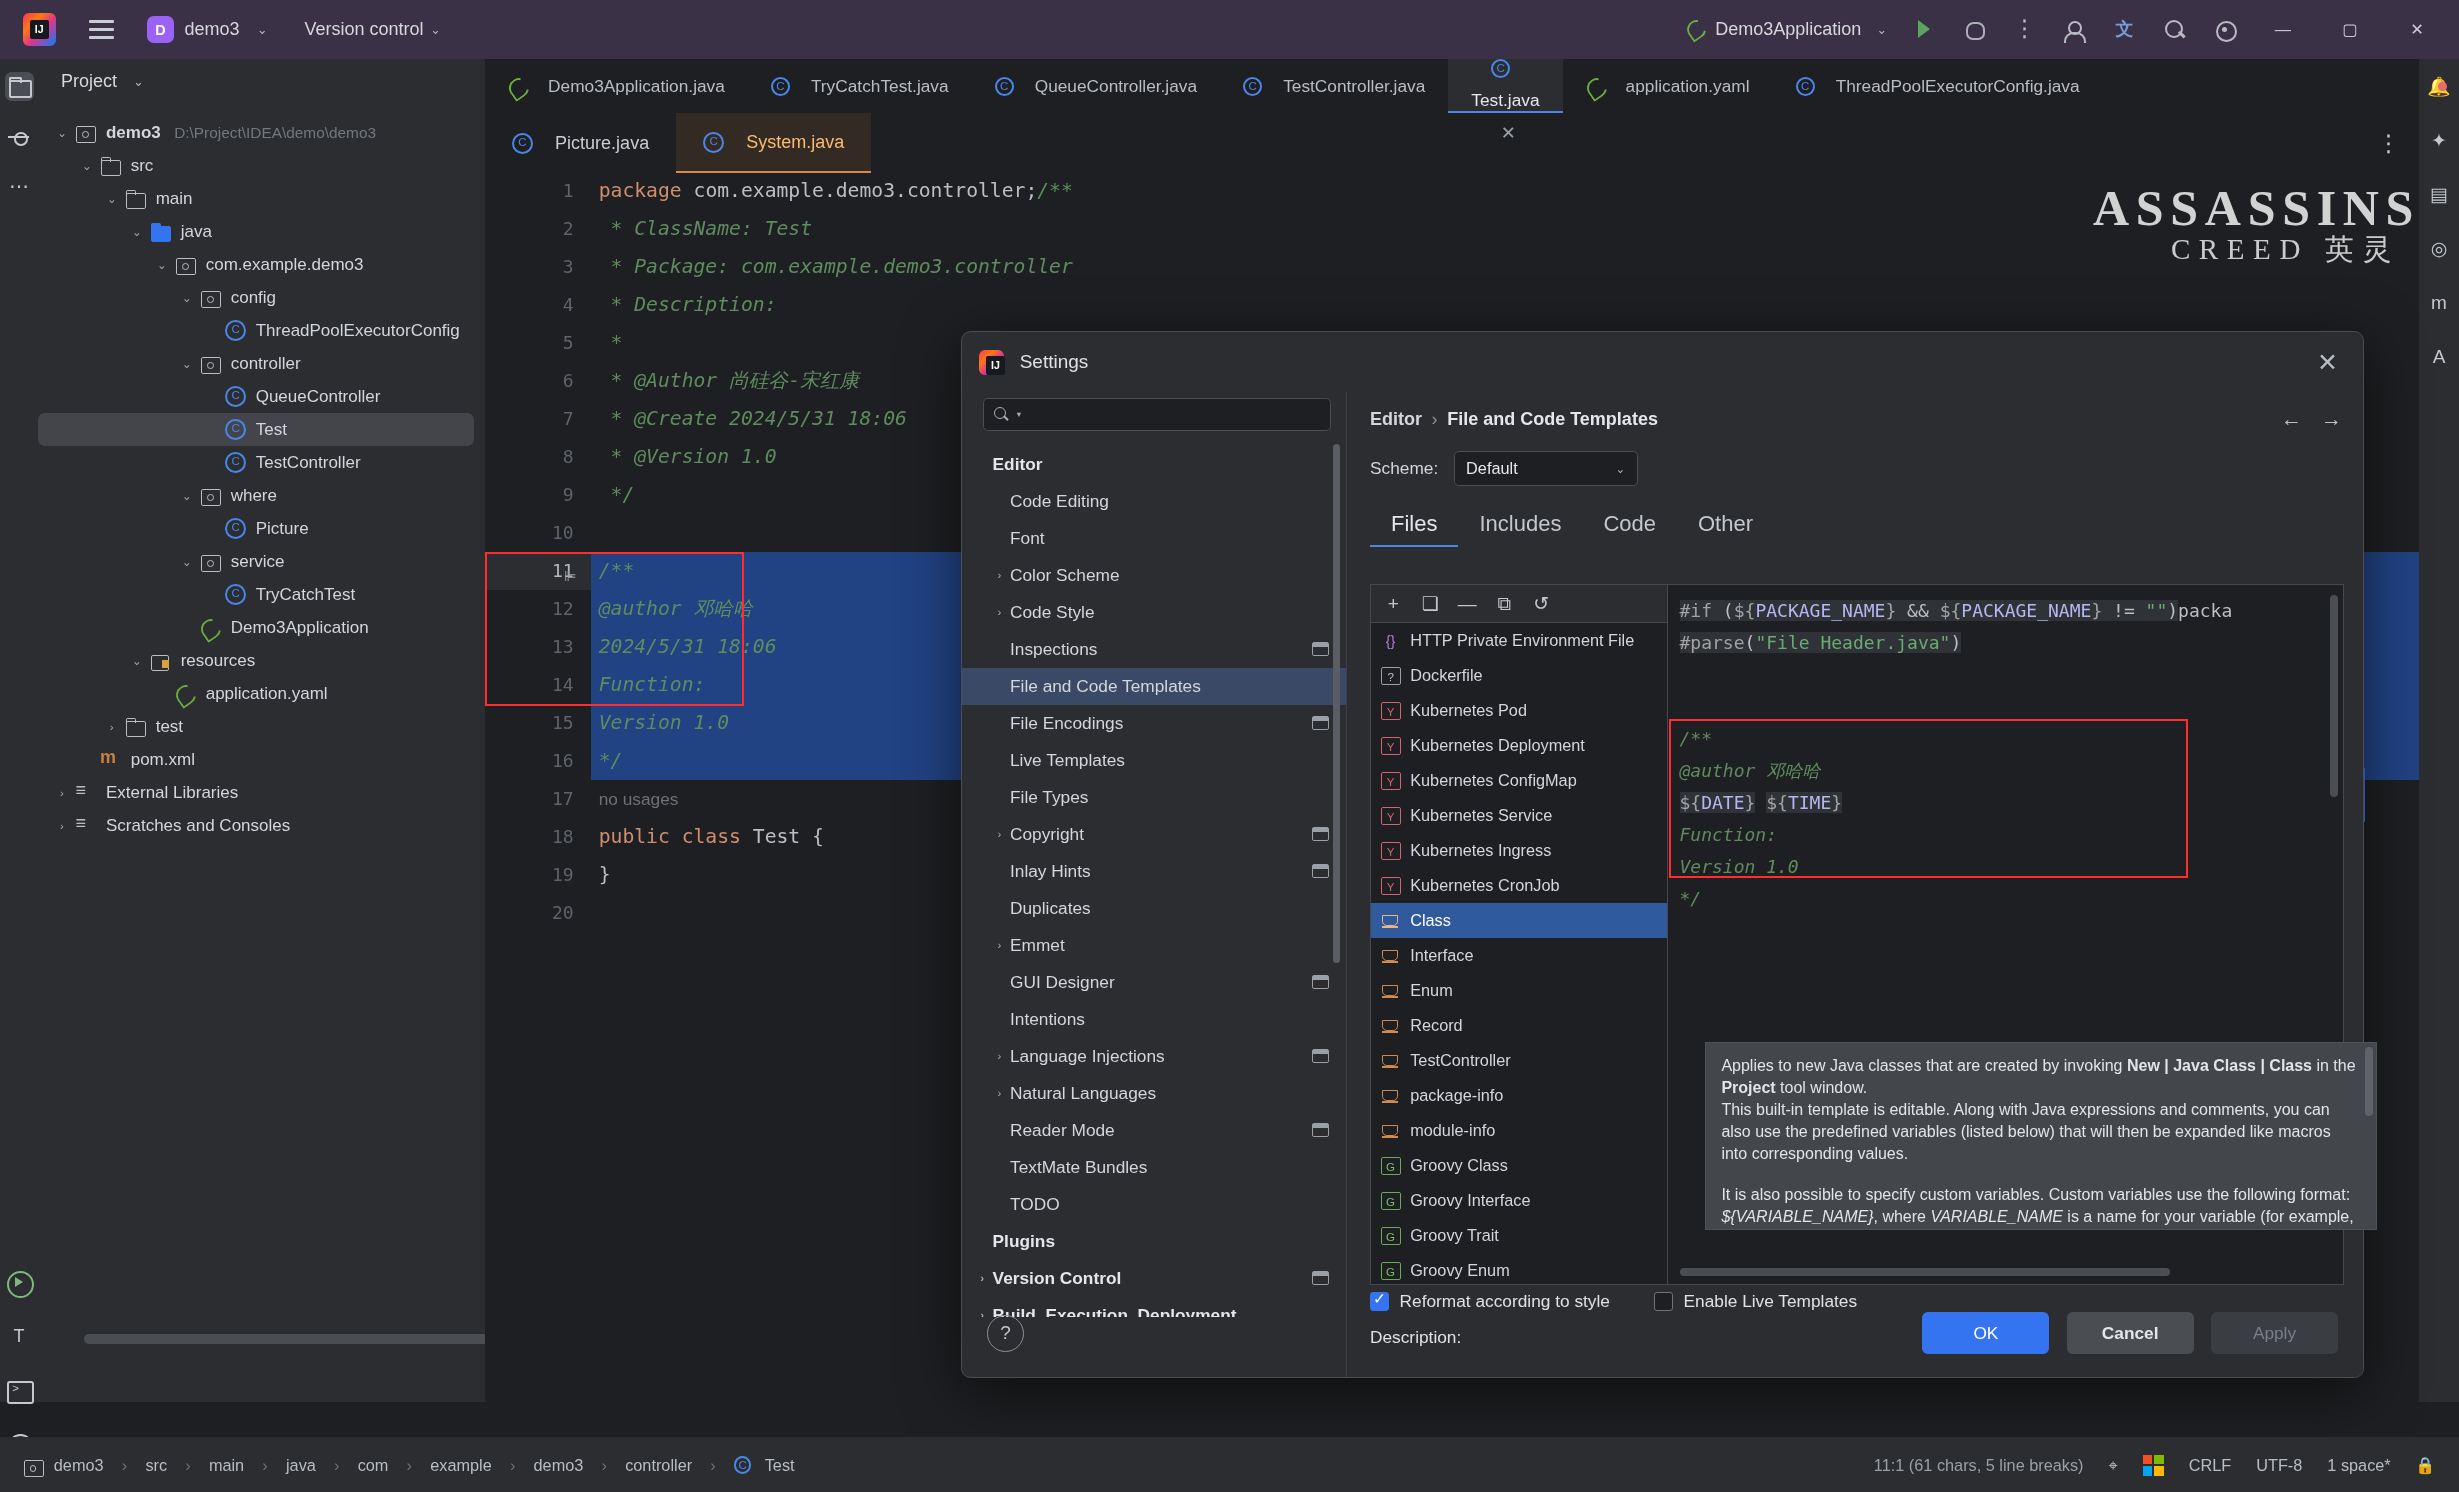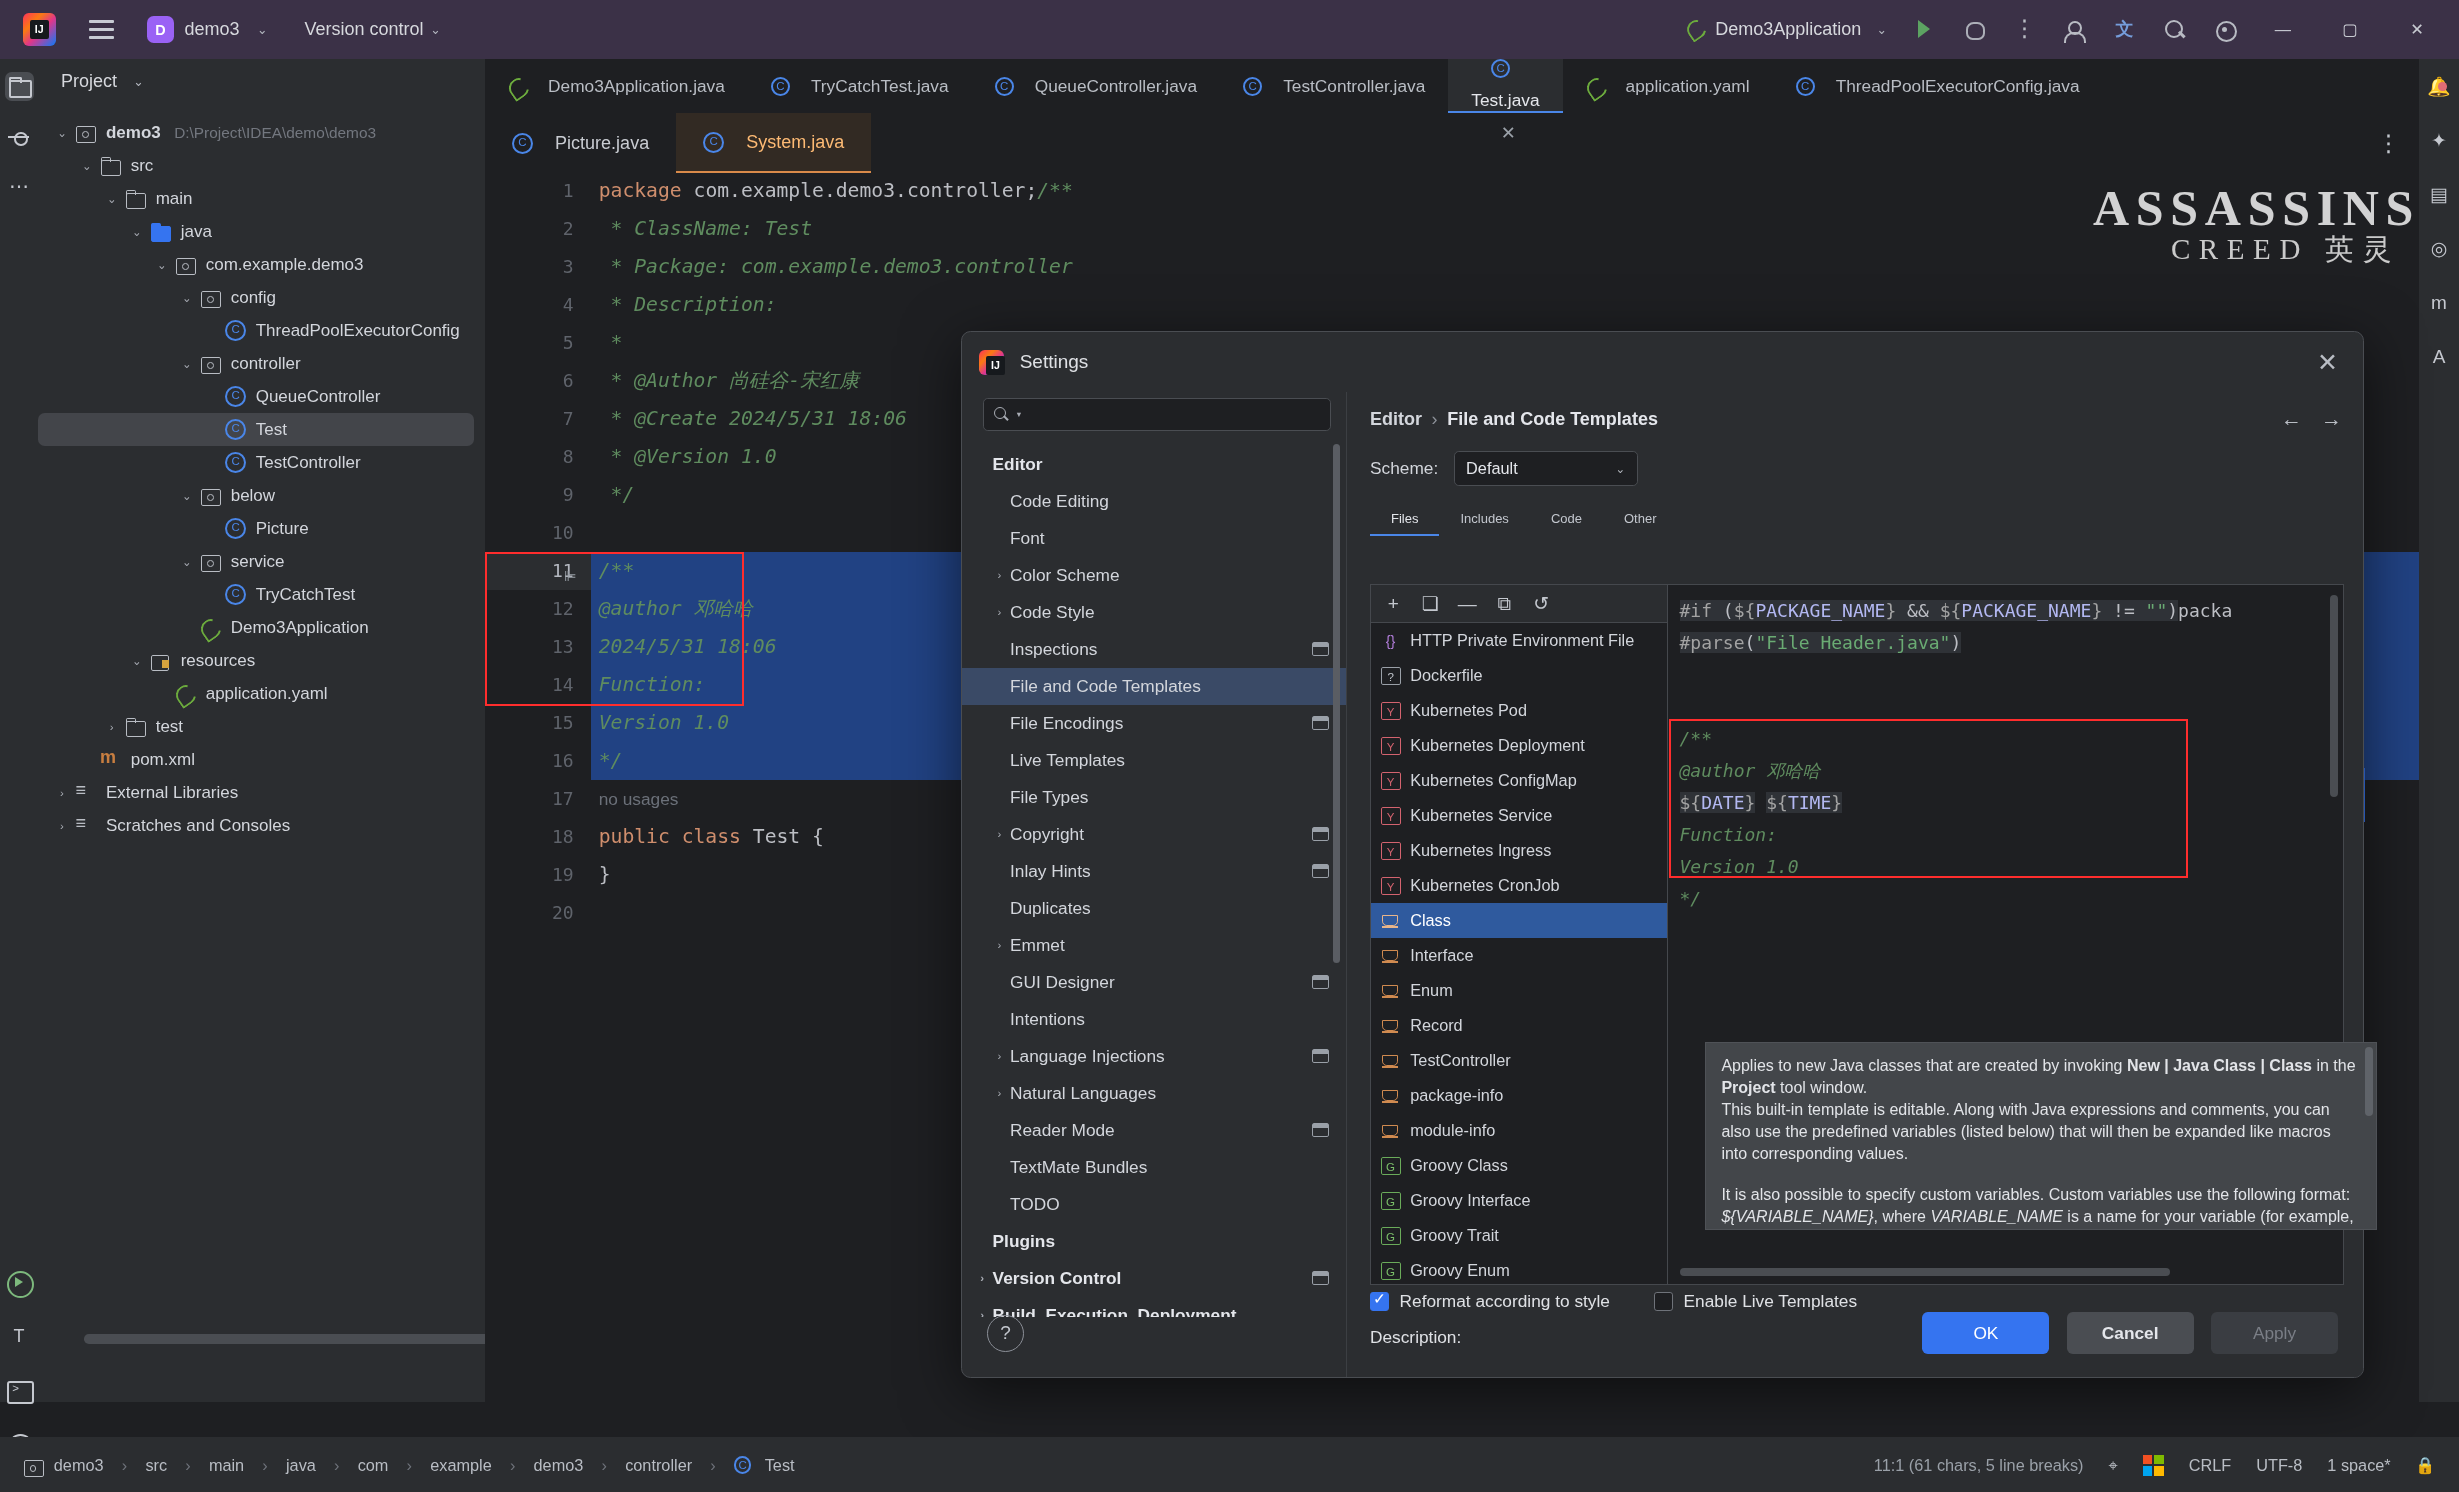--- a/index.html
+++ b/index.html
@@ -174,21 +174,21 @@
   .crumbs .b2 { color:#e4e6eb; font-weight:bold; }
   .nav-arrows { position:absolute; right:21px; top:15.4px; display:flex; gap:19px;
      color:#b9bdc4; font-size:21px; }
   .scheme-row { display:flex; align-items:center; gap:15.4px; padding:21px 0 0 23px; }
   .scheme-lbl { font-size:17.3px; color:#d3d6dc; }
   .combo { width:184px; height:35px; background:#1e1f22; border:1px solid #4a4d52; border-radius:4.8px;
      display:flex; align-items:center; padding:0 11.5px; font-size:16.3px; color:#e4e6eb; cursor:pointer; }
   .combo .cv { flex:1; }
   .combo .cd { font-size:11.5px; color:#b9bdc4; }
   .ftabs { display:flex; gap:0; padding:17.3px 0 0 23px; }
-  .ftab { padding:7.7px 21px; font-size:13px; color:#c3c7ce; cursor:pointer; border-bottom:2.9px solid transparent; }
+  .ftab { padding:7.7px 21px; font-size:22px; color:#c3c7ce; cursor:pointer; border-bottom:2.9px solid transparent; }
   .ftab.sel { color:#e4e6eb; border-bottom-color:#4a86e8; }
   .panes { position:absolute; left:23px; top:192px; right:19px; bottom:92px; display:flex; gap:0; }
   .tlist { width:298px; background:#1e1f22; border:1px solid #45484d; display:flex; flex-direction:column; }
   .tl-toolbar { height:38px; display:flex; align-items:center; gap:0; padding:0 3.8px; background:#2b2d30;
      border-bottom:1px solid #45484d; }
   .tlb { width:37px; height:31px; display:flex; align-items:center; justify-content:center;
      color:#c3c7ce; font-size:19px; cursor:pointer; }
   .tl-items { flex:1; overflow:hidden; }
   .tli { height:35px; display:flex; align-items:center; gap:9.6px; padding-left:9.6px; font-size:16.3px;
      color:#d3d6dc; cursor:pointer; white-space:nowrap; }
@@ -376,21 +376,21 @@
           <span>Test</span>
         </div>
         <div class="trow" style="padding-left: 167px;">
           <span class="tw"></span>
           <span class="ic ic-class"></span>
           <span>TestController</span>
         </div>
         <div class="trow" style="padding-left: 142px;">
           <span class="tw">⌄</span>
           <span class="ic ic-pkg"></span>
-          <span>below</span>
+          <span>where</span>
         </div>
         <div class="trow" style="padding-left: 167px;">
           <span class="tw"></span>
           <span class="ic ic-class"></span>
           <span>Picture</span>
         </div>
         <div class="trow" style="padding-left: 142px;">
           <span class="tw">⌄</span>
           <span class="ic ic-pkg"></span>
           <span>service</span>

